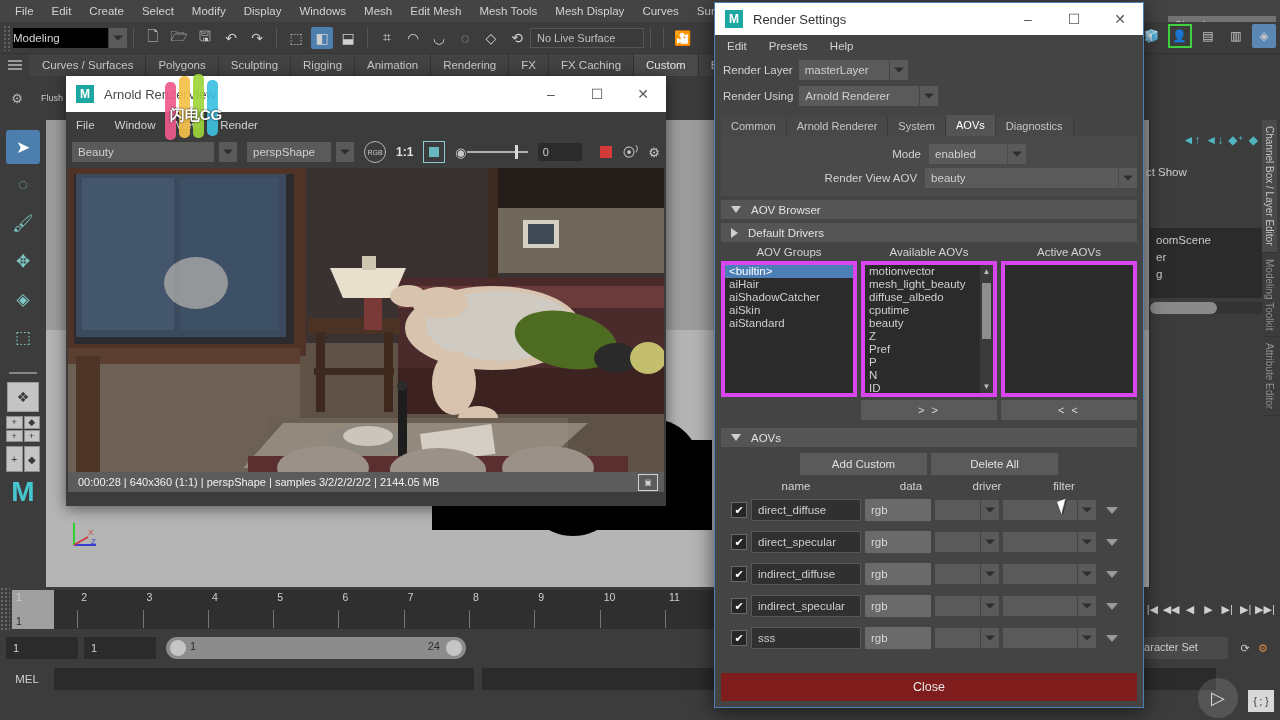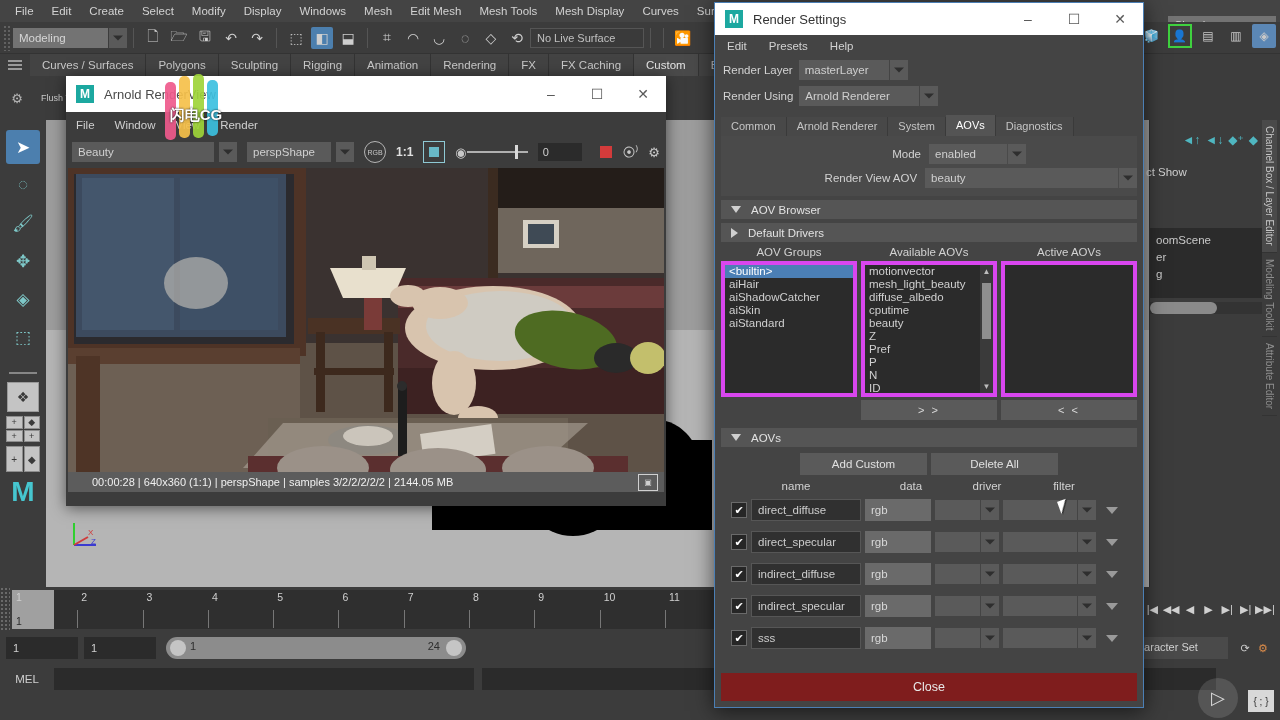--- a/index.html
+++ b/index.html
@@ -12,22 +12,22 @@
   .menubar{position:absolute;left:0;top:0;width:1280px;height:22px;background:#444;
            display:flex;align-items:center;padding-left:6px;box-sizing:border-box;}
   .menubar .mi{padding:0 9px;font-size:11.5px;color:#d2d2d2;line-height:22px;white-space:nowrap;}
 
   
   .toolrow{position:absolute;left:0;top:22px;width:1280px;height:32px;background:#3c3c3c;
            display:flex;align-items:center;box-sizing:border-box;border-bottom:1px solid #333;}
   .gripv{width:8px;height:26px;margin:0 2px 0 3px;
          background-image:radial-gradient(circle,#6a6a6a 1px,transparent 1.1px);
          background-size:4px 4px;opacity:.8;}
-  .mode-combo{width:95px;height:20px;background:#737373;border:none;color:#d6d6d6;
-              font-size:11.5px;line-height:20px;padding-left:6px;box-sizing:border-box;position:relative;}
+  .mode-combo{width:95px;height:20px;background:#000000;border:none;color:#d6d6d6;
+              font-size:11.5px;line-height:20px;box-sizing:border-box;position:relative;}
   .mode-arrow{width:18px;height:20px;background:#5a5a5a;margin-left:1px;position:relative;}
   .tri-d{position:absolute;left:50%;top:50%;transform:translate(-50%,-50%);
          width:0;height:0;border-left:5px solid transparent;border-right:5px solid transparent;
          border-top:5px solid #2e2e2e;}
   .tsep{width:1px;height:20px;background:#555;margin:0 6px;}
   .tico{width:22px;height:22px;margin:0 2px;display:flex;align-items:center;justify-content:center;
         color:#cfcfcf;font-size:14px;}
   .tico.on{background:#4c7fae;border-radius:2px;}
   .lsurf{width:114px;height:20px;background:#3a3a3a;border:1px solid #555;color:#c0c0c0;
          font-size:11px;line-height:19px;padding-left:6px;box-sizing:border-box;}
@@ -158,21 +158,21 @@
   .cropico{width:20px;height:20px;border:1px solid #8ec9d4;display:flex;align-items:center;justify-content:center;}
   .cropico i{width:10px;height:10px;background:#68b8c6;display:block;}
   .exp-slider{display:flex;align-items:center;margin-left:6px;}
   .exp-slider .bar{width:48px;height:2px;background:#b0b0b0;}
   .exp-slider .kn{width:3px;height:14px;background:#d8d8d8;}
   .expnum{width:44px;height:18px;background:#2b2b2b;color:#cfcfcf;font-size:11px;line-height:18px;
           padding-left:5px;box-sizing:border-box;margin-left:6px;}
   .redsq{width:12px;height:12px;background:#d33b3b;margin-left:auto;}
   .arn-img{position:absolute;left:2px;top:92px;width:596px;height:314px;background:#1a1614;overflow:hidden;}
   .arn-status{position:absolute;left:2px;bottom:14px;width:596px;height:20px;background:#5c5c5c;
-              display:flex;align-items:center;padding-left:24px;box-sizing:border-box;
+              display:flex;align-items:center;padding-left:10px;box-sizing:border-box;
               font-size:11px;color:#f0f0f0;}
   .arn-cam{margin-left:auto;margin-right:6px;width:18px;height:15px;border:1px solid #d0d0d0;
            display:flex;align-items:center;justify-content:center;font-size:8px;color:#d0d0d0;}
 
   
   .wm{position:absolute;left:165px;top:82px;width:62px;height:62px;pointer-events:none;}
   .wm .st{position:absolute;top:0;width:11px;height:58px;border-radius:5px;opacity:.92;}
   .wm .t{position:absolute;left:-6px;top:24px;width:74px;text-align:center;color:#fff;
          font-size:15px;font-weight:bold;text-shadow:0 0 2px #000;}
 

